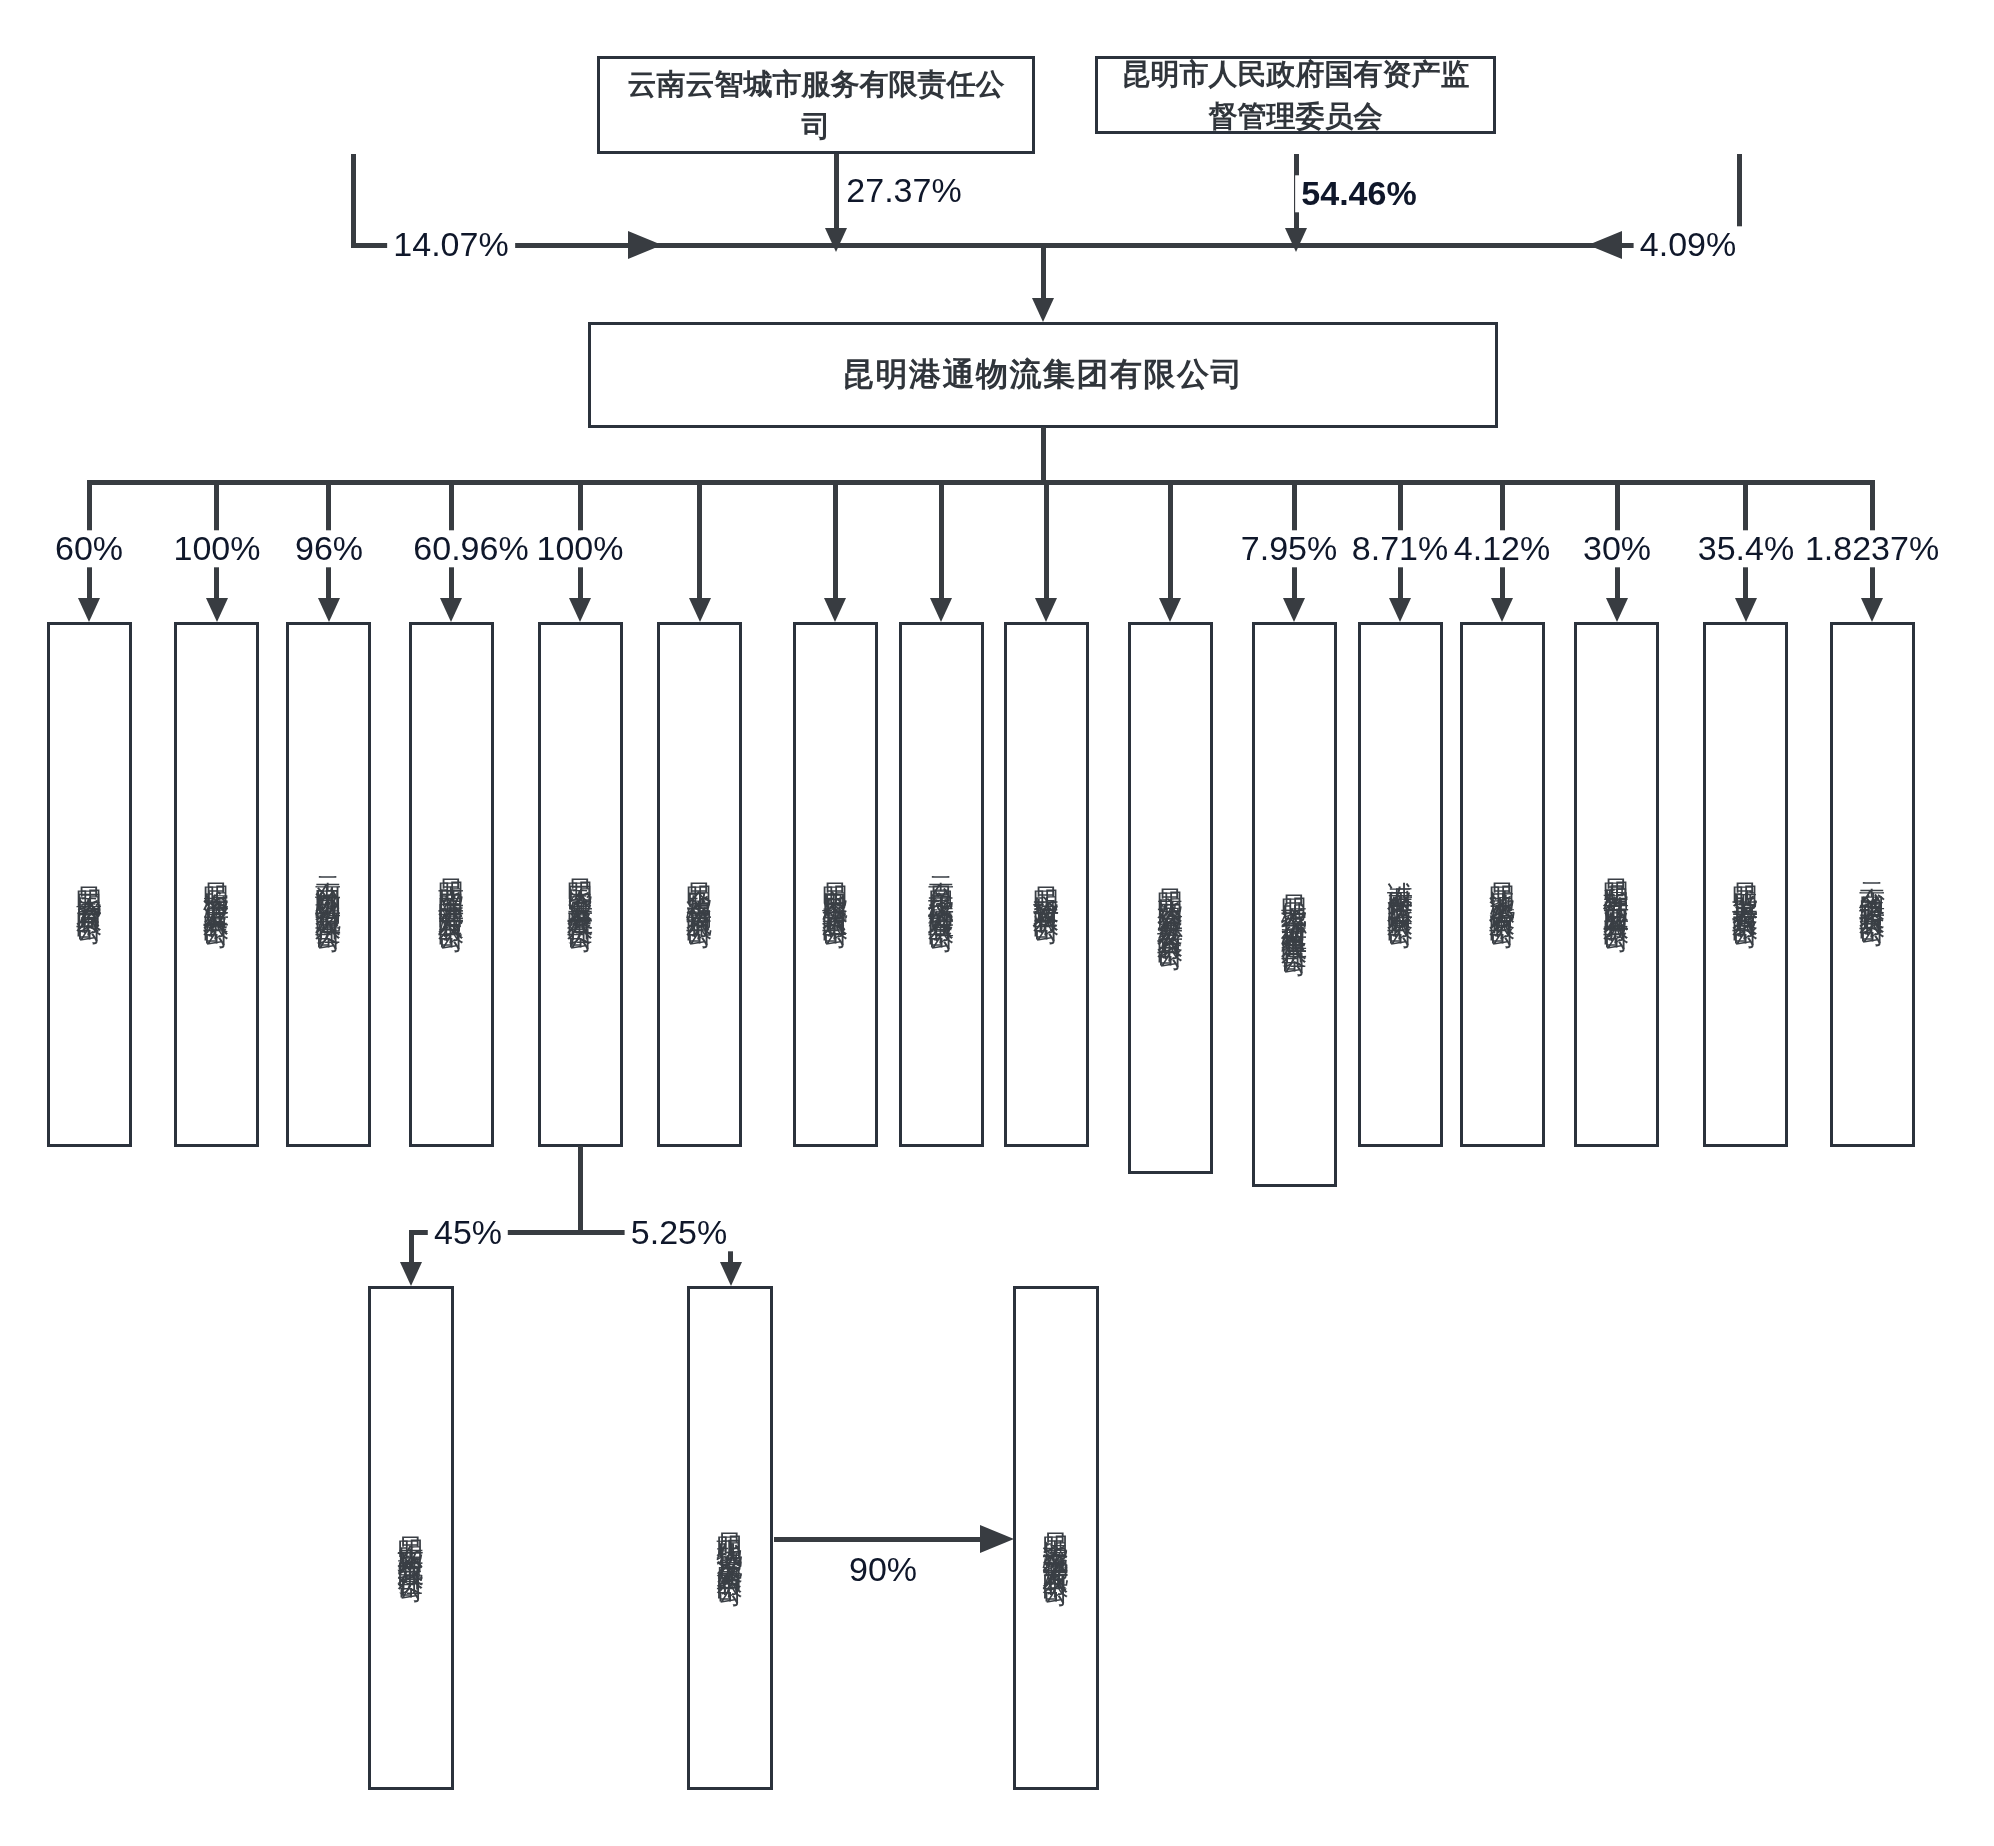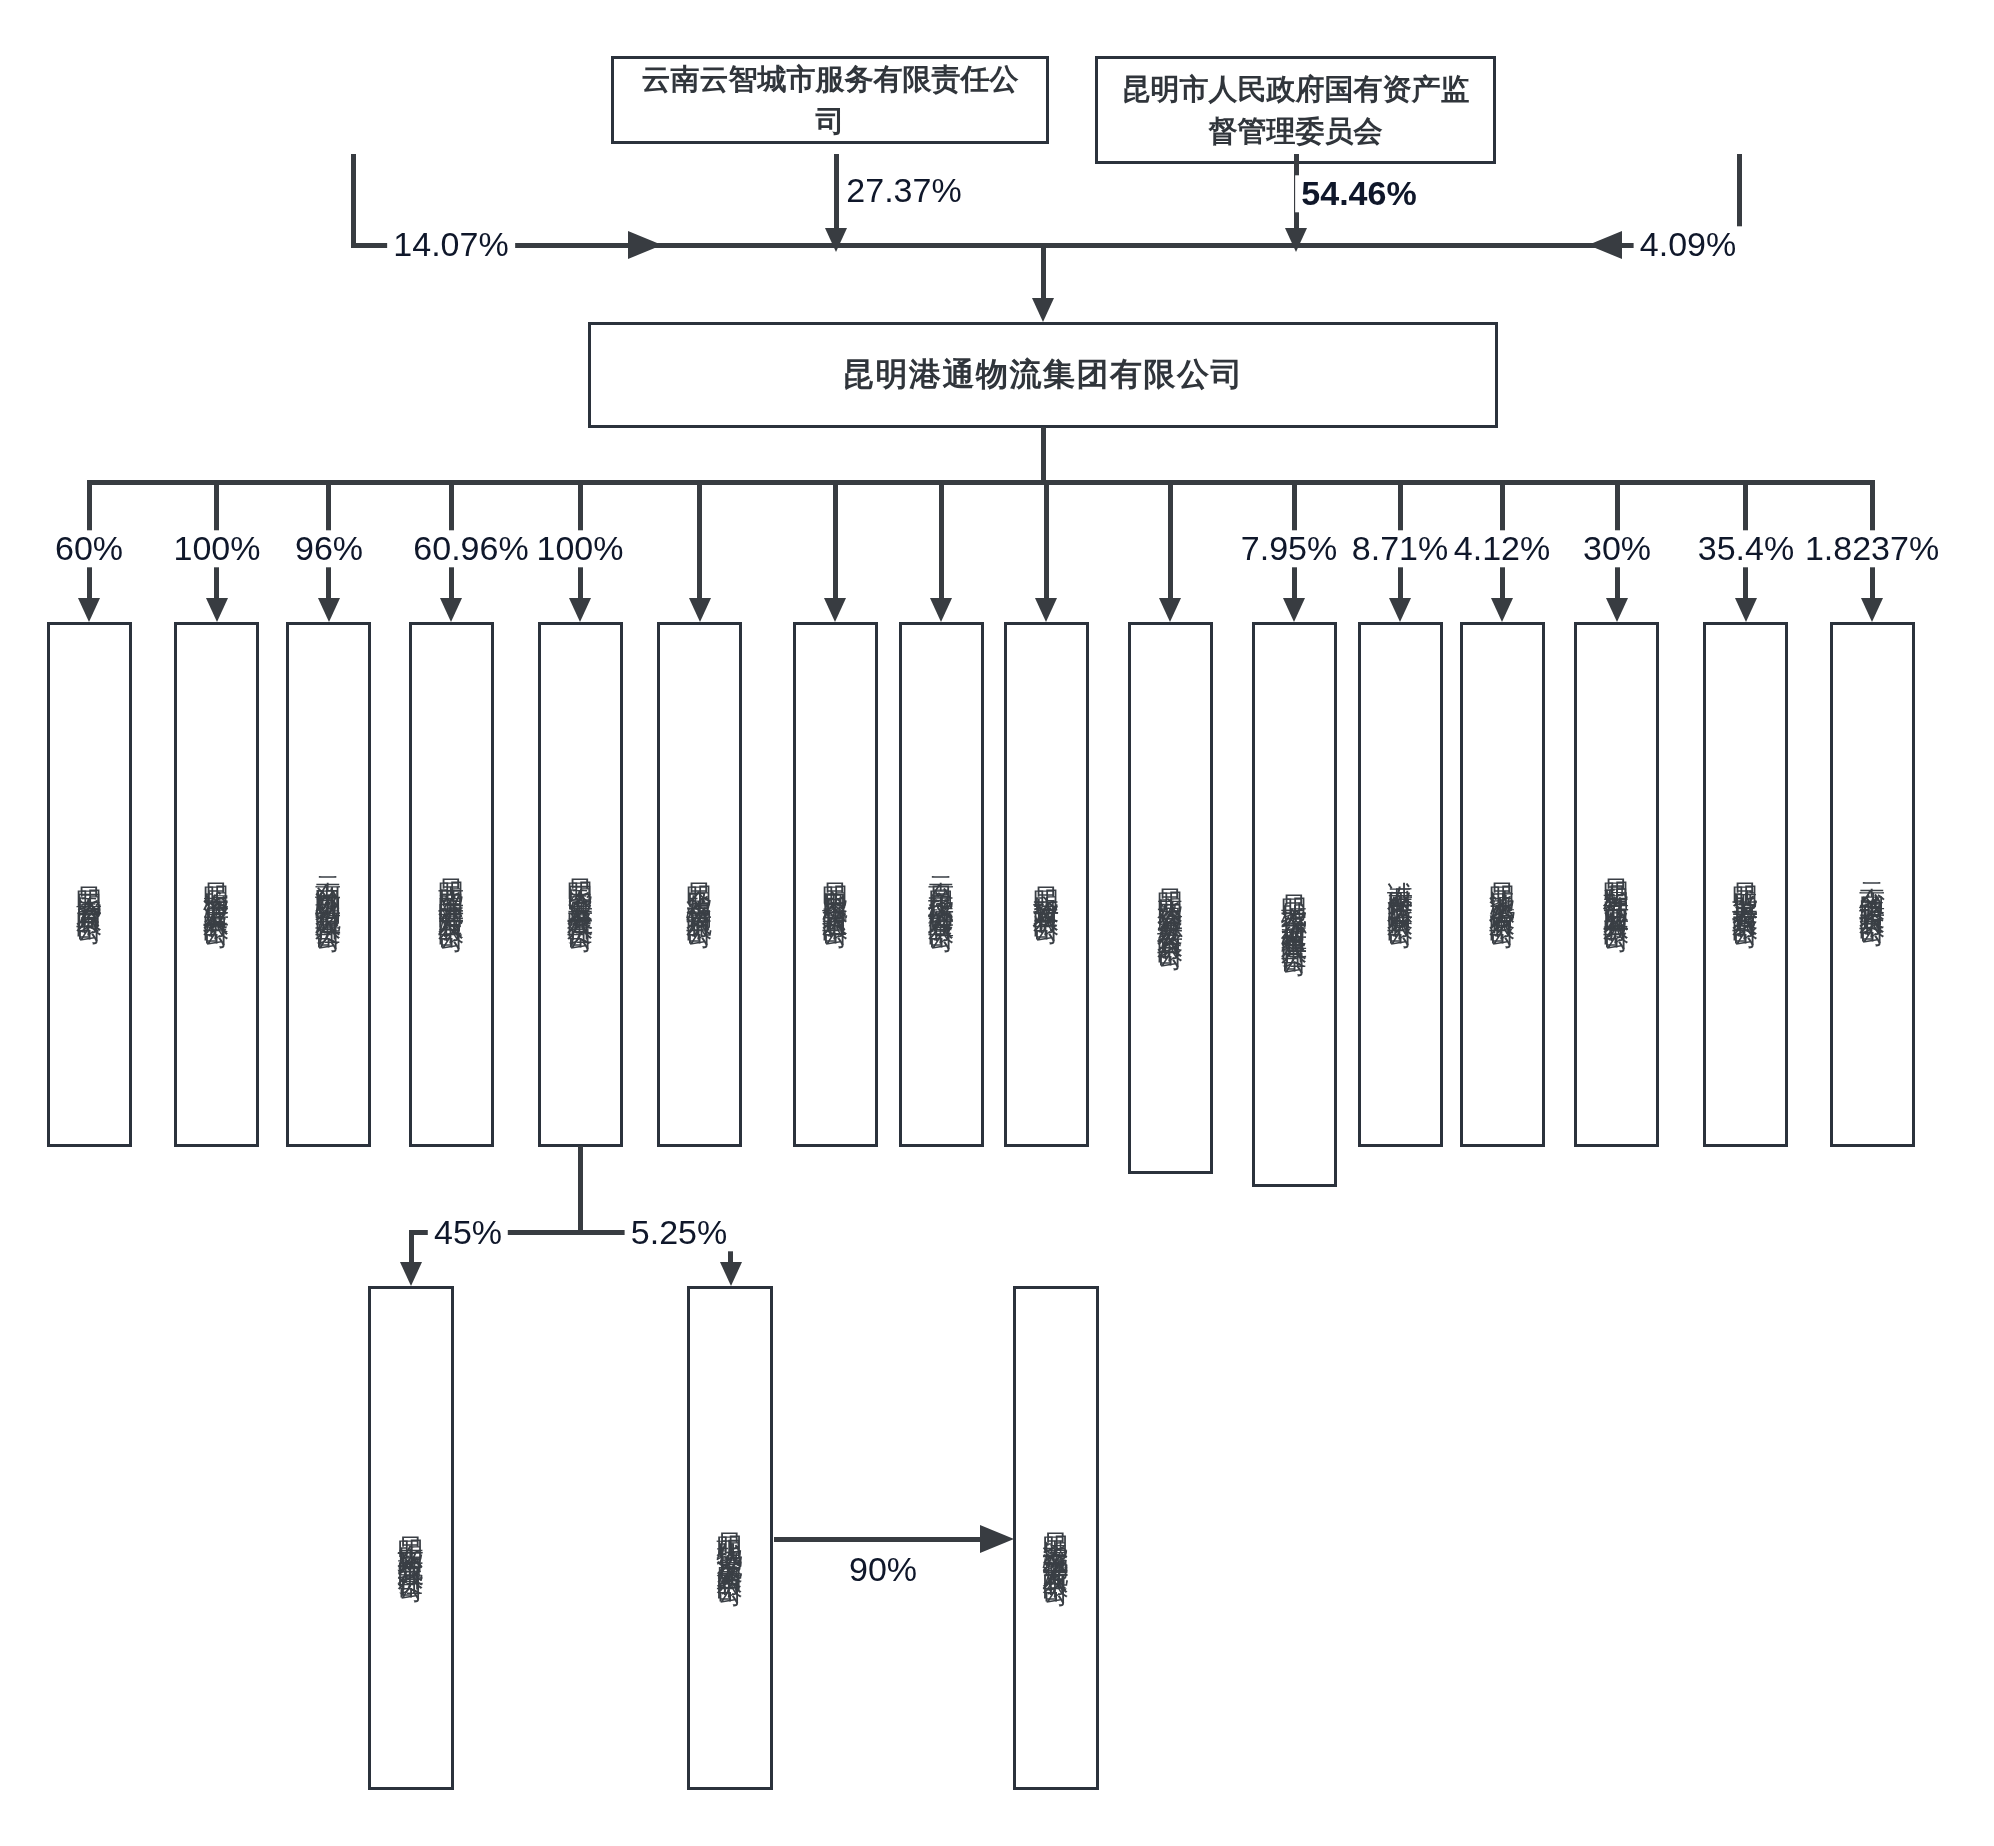--- a/index.html
+++ b/index.html
@@ -31,22 +31,22 @@
   .arr { position:absolute; width:0; height:0; }
   .arr-down  { border-left:11.6px solid transparent; border-right:11.6px solid transparent; border-top:24px solid #383c41; transform:translateX(-50%); }
   .arr-right { border-top:14.7px solid transparent; border-bottom:14.7px solid transparent; border-left:34px solid #383c41; transform:translateY(-50%); }
   .arr-left  { border-top:14.7px solid transparent; border-bottom:14.7px solid transparent; border-right:34px solid #383c41; transform:translateY(-50%); }
 </style>
 </head>
 <body>
 
 <div id="stage">
 
-  <div class="box hbox" style="left:611px; top:56px; width:438px; height:88px;">云南云智城市服务有限责任公司</div>
-  <div class="box hbox" style="left:1095px; top:56px; width:401px; height:108px;">昆明市人民政府国有资产监督管理委员会</div>
+  <div class="box hbox" style="left:597px; top:56px; width:438px; height:98px;">云南云智城市服务有限责任公司</div>
+  <div class="box hbox" style="left:1095px; top:56px; width:401px; height:78px;">昆明市人民政府国有资产监督管理委员会</div>
 
   <div class="line" style="left:351px; top:243px; width:1391px; height:4.6px;"></div>
 
   <div class="line" style="left:351px; top:154px; width:4.6px; height:91px;"></div>
   <div class="lbl" style="left:451px; top:245px;">14.07%</div>
   <div class="arr arr-right" style="left:628px; top:245px;"></div>
 
   <div class="line" style="left:834px; top:154px; width:4.6px; height:91px;"></div>
   <div class="lbl" style="left:904px; top:191px;">27.37%</div>
   <div class="arr arr-down" style="left:836px; top:228px;"></div>

